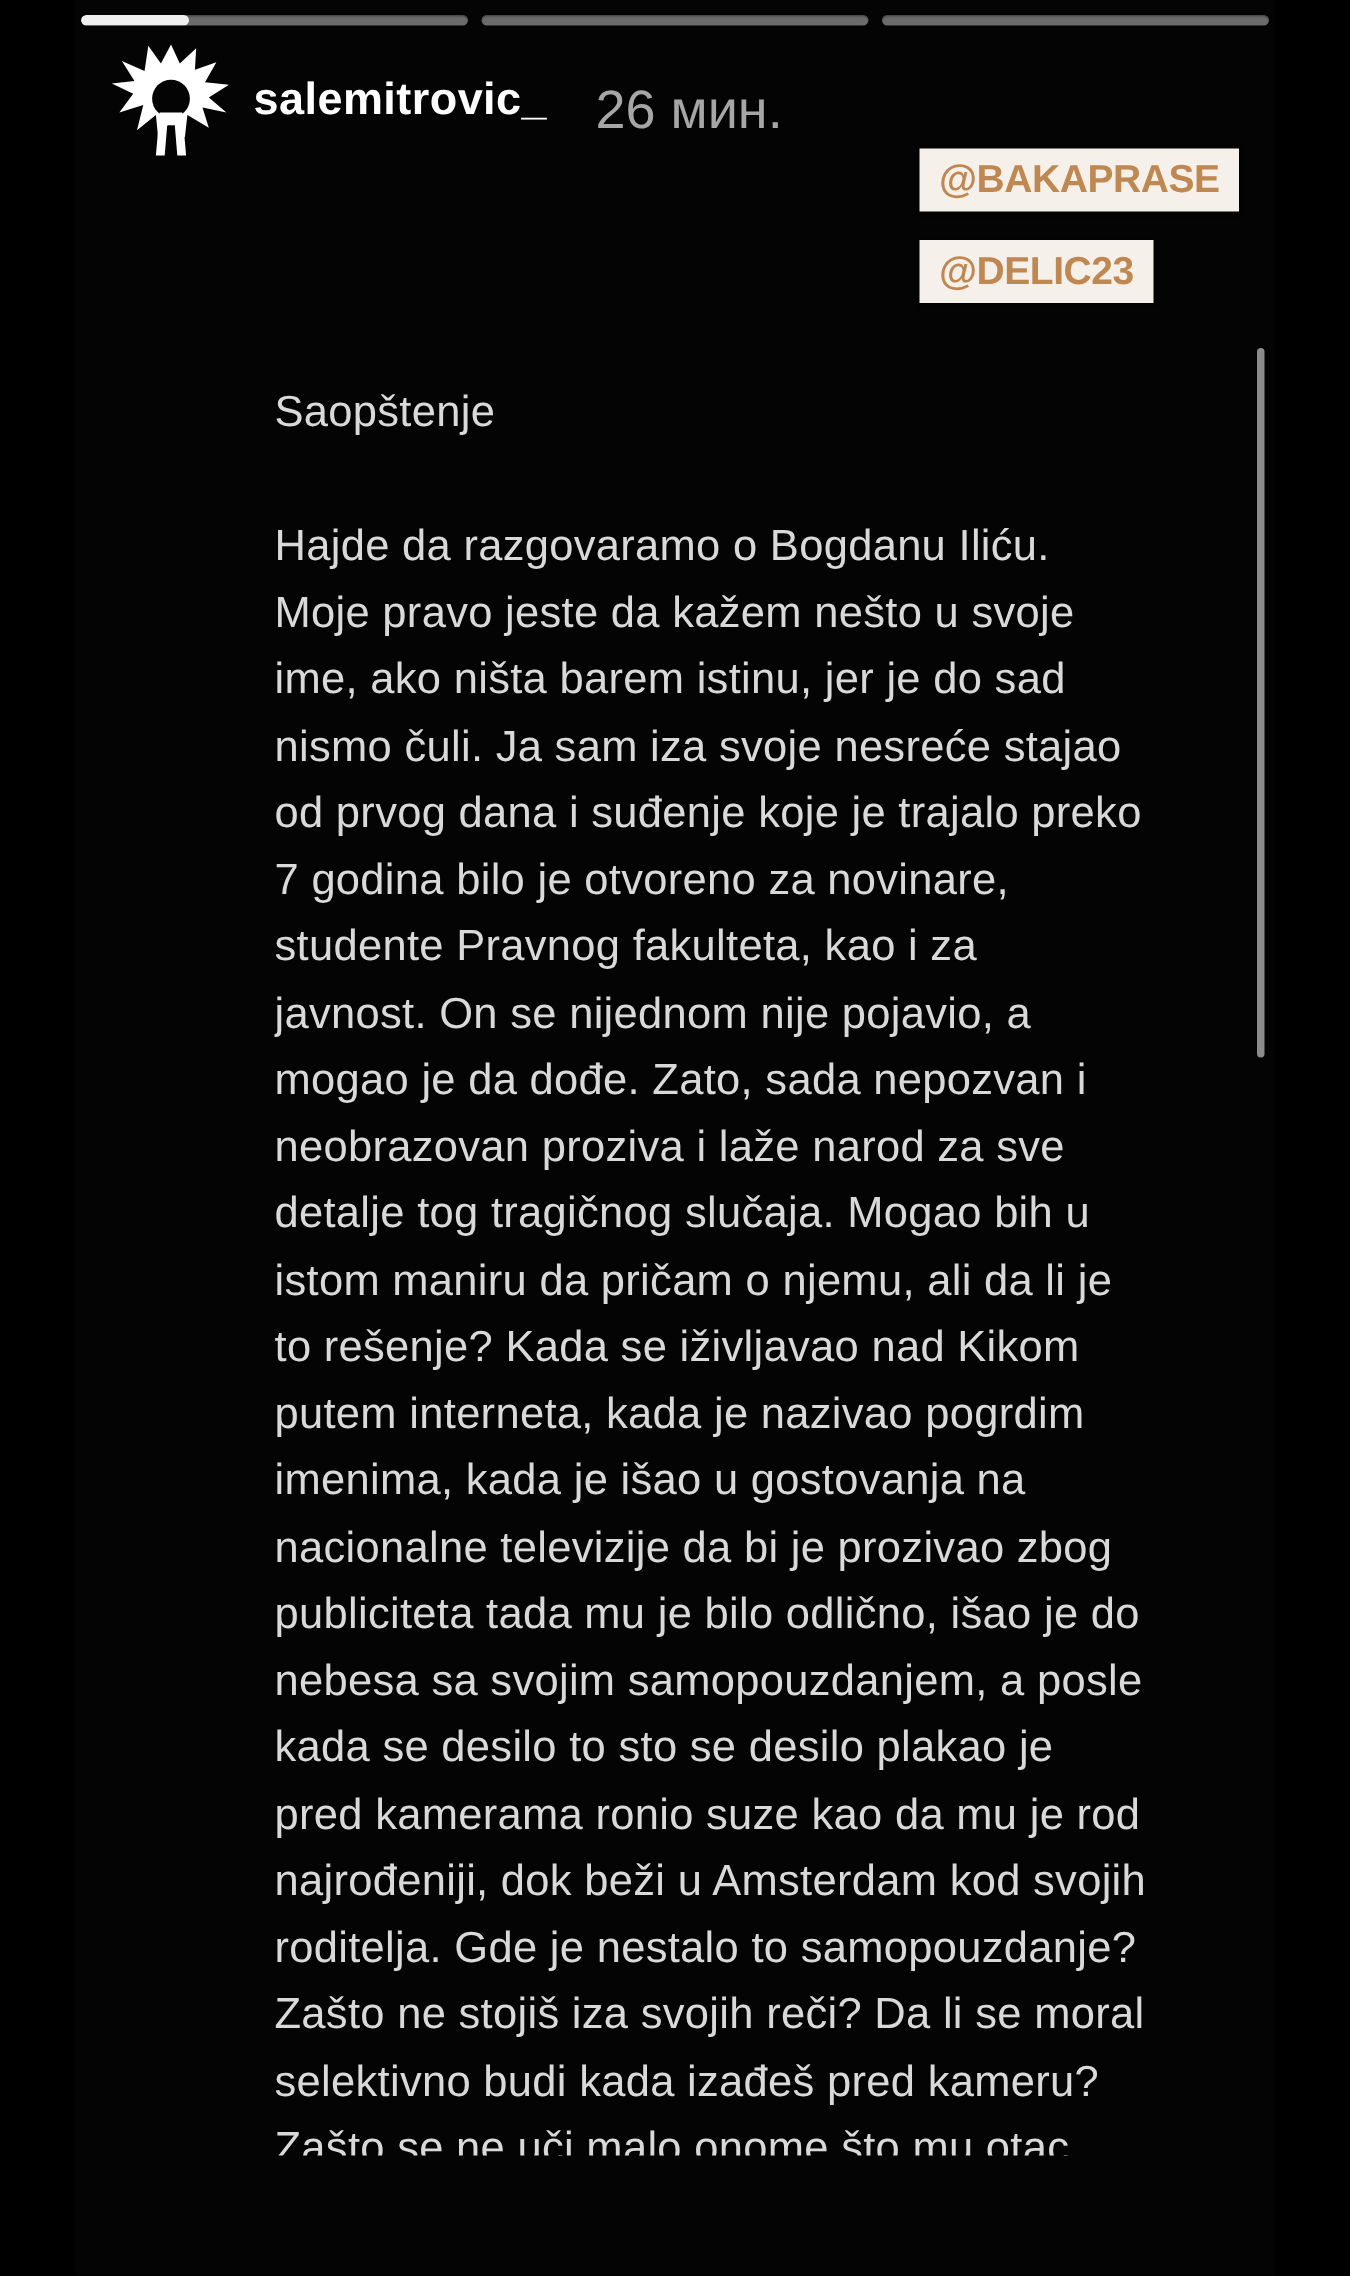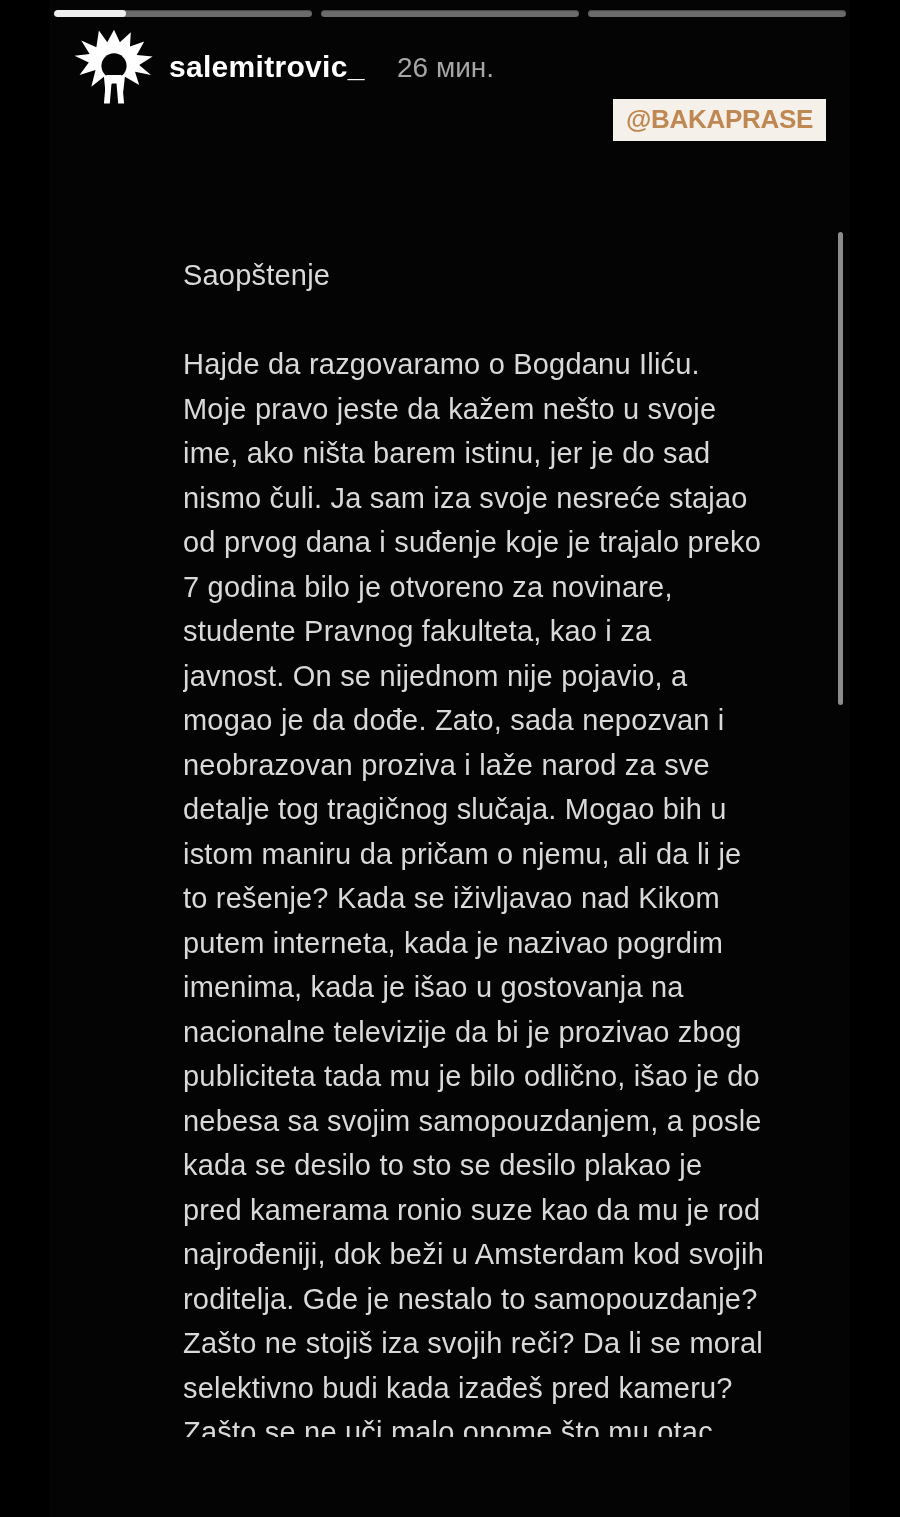--- a/index.html
+++ b/index.html
@@ -50,21 +50,21 @@
     left: 119px; top: 50px;
     color: #ffffff;
     font-size: 30px;
     font-weight: 700;
     letter-spacing: 0.3px;
   }
   .timestamp {
     position: absolute;
     left: 347px; top: 52px;
     color: #a6a6a6;
-    font-size: 28px;
+    font-size: 36px;
     font-weight: 400;
     text-align: right;
   }
   .kebab {
     position: absolute;
     left: 846px; top: 42px;
     width: 16px; height: 46px;
     display: flex;
     flex-direction: column;
     align-items: center;
@@ -143,20 +143,21 @@
   <div class="username">salemitrovic_</div>
   <div class="timestamp">26 мин.</div>
 
   <div class="kebab">
     <span class="dot"></span>
     <span class="dot"></span>
     <span class="dot"></span>
   </div>
 
   <div class="mention mention-1">@BAKAPRASE</div>
+  <div class="mention mention-2">@DELIC23</div>
 
   <div class="body-clip">
     <div class="body-text">Saopštenje
 
 Hajde da razgovaramo o Bogdanu Iliću.
 Moje pravo jeste da kažem nešto u svoje
 ime, ako ništa barem istinu, jer je do sad
 nismo čuli. Ja sam iza svoje nesreće stajao
 od prvog dana i suđenje koje je trajalo preko
 7 godina bilo je otvoreno za novinare,

